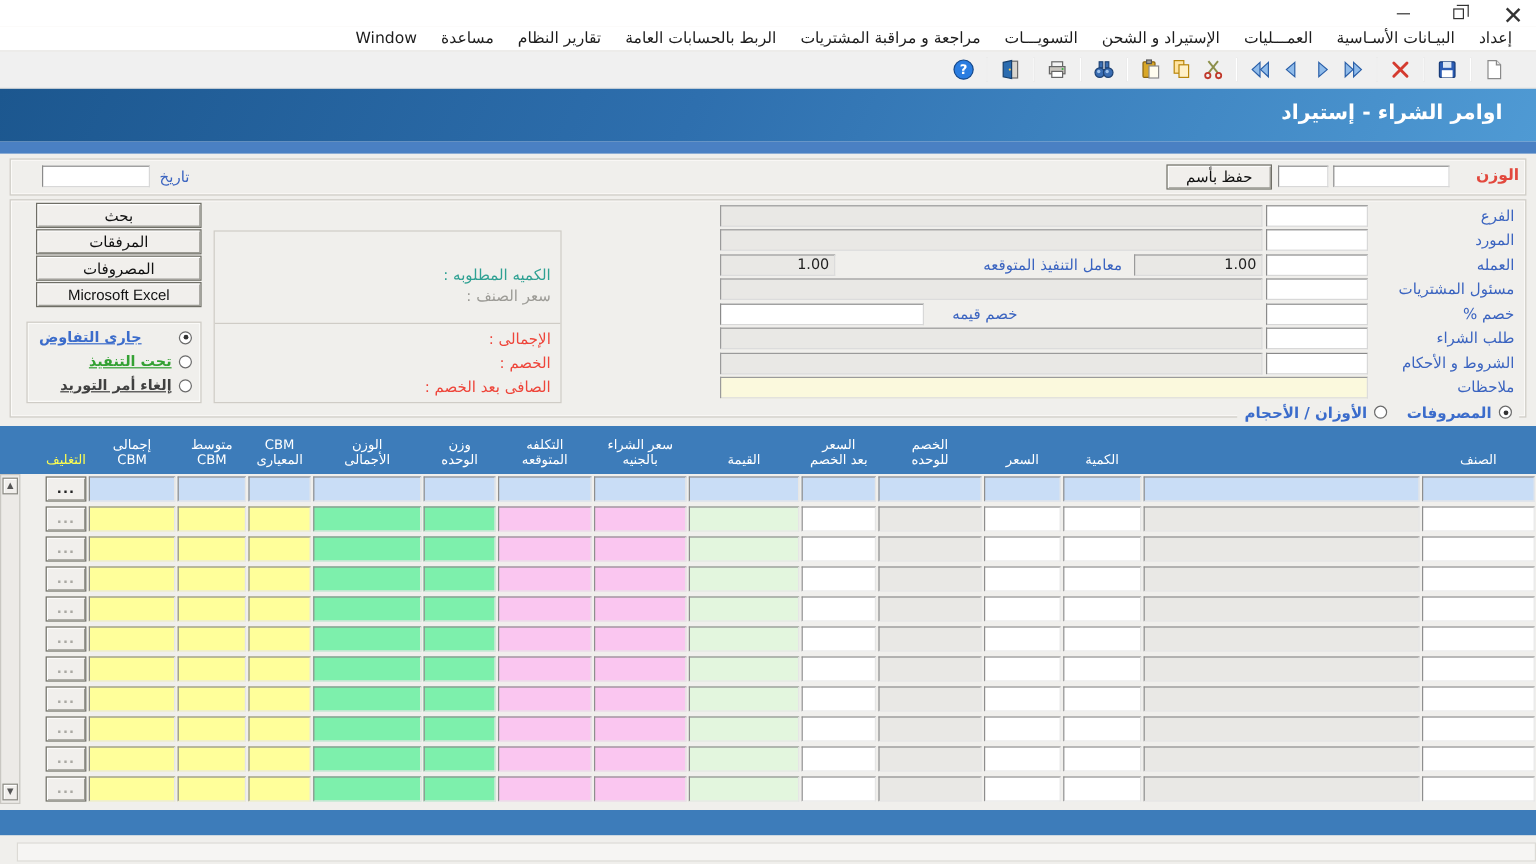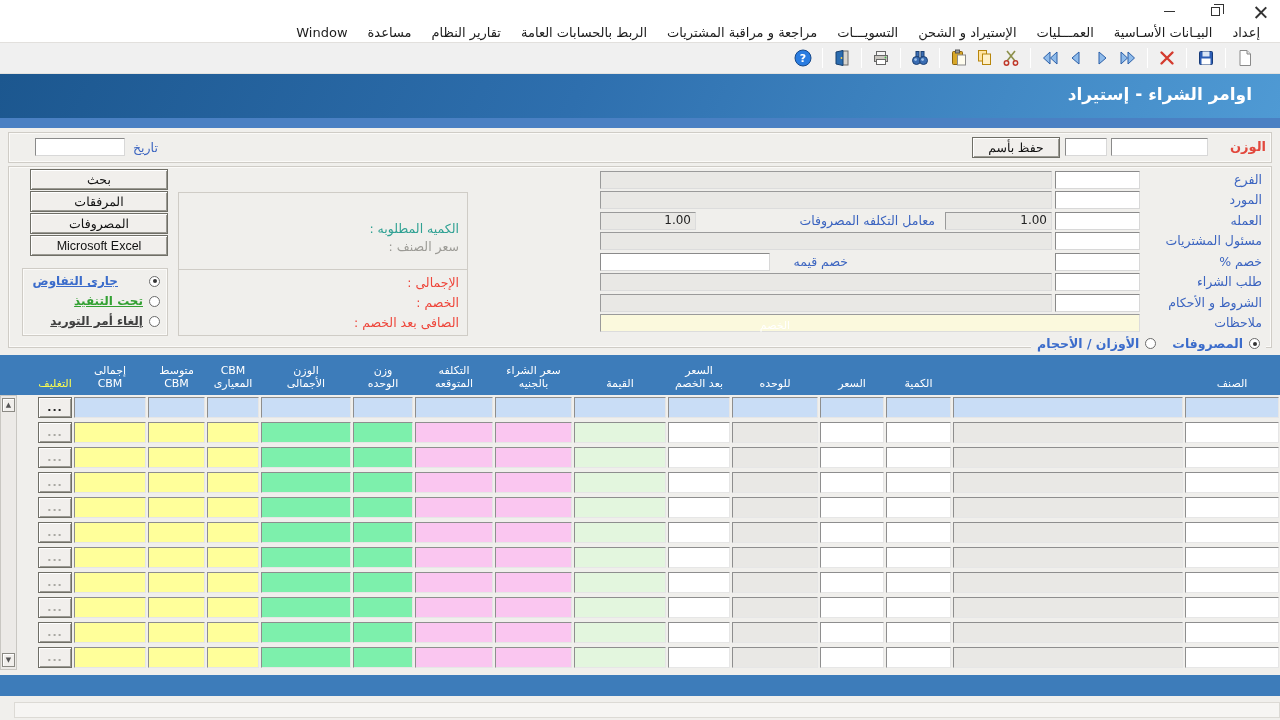--- a/index.html
+++ b/index.html
@@ -236,21 +236,21 @@
 <input class="abs inp" style="right: 140px; top: 171px; width: 85px;">
 <div class="abs field-gray" style="left:600px; top:171px; width:452px;"></div>
 
 <span class="abs lbl" style="right:18px; top:192px;">المورد</span>
 <input class="abs inp" style="right: 140px; top: 191px; width: 85px;">
 <div class="abs field-gray" style="left:600px; top:191px; width:452px;"></div>
 
 <span class="abs lbl" style="right:18px; top:213px;">العمله</span>
 <input class="abs inp" style="right: 140px; top: 212px; width: 85px;">
 <div class="abs field-gray" style="left:945px; top:212px; width:107px;">1.00</div>
-<span class="abs lbl" style="right:345px; top:213px;">معامل التكلفه المصروفات</span>
+<span class="abs lbl" style="right:345px; top:213px;">معامل التنفيذ المتوقعه</span>
 <div class="abs field-gray" style="left:600px; top:212px; width:96px;">1.00</div>
 
 <span class="abs lbl" style="right:18px; top:233px;">مسئول المشتريات</span>
 <input class="abs inp" style="right: 140px; top: 232px; width: 85px;">
 <div class="abs field-gray" style="left:600px; top:232px; width:452px;"></div>
 
 <span class="abs lbl" style="right:18px; top:254px;">خصم %</span>
 <input class="abs inp" style="right: 140px; top: 253px; width: 85px;">
 <span class="abs lbl" style="right:432px; top:254px;">خصم قيمه</span>
 <input class="abs inp" style="left: 600px; top: 253px; width: 170px;">
@@ -309,21 +309,21 @@
     <div class="gcol-h" style="width: 94px;">
       <div>الصنف</div>
     </div>
     <div class="gcol-h" style="width: 230px;"></div>
     <div class="gcol-h" style="width: 65px;">
       <div>الكمية</div>
     </div>
     <div class="gcol-h" style="width: 64px;">
       <div>السعر</div>
     </div>
-    <div class="gcol-h" style="width: 86px; gap: 45px;">
+    <div class="gcol-h" style="width: 86px;">
       <div>الخصم</div>
       <div>للوحده</div>
     </div>
     <div class="gcol-h" style="width: 62px;">
       <div>السعر</div>
       <div>بعد الخصم</div>
     </div>
     <div class="gcol-h" style="width: 92px;">
       <div>القيمة</div>
     </div>

